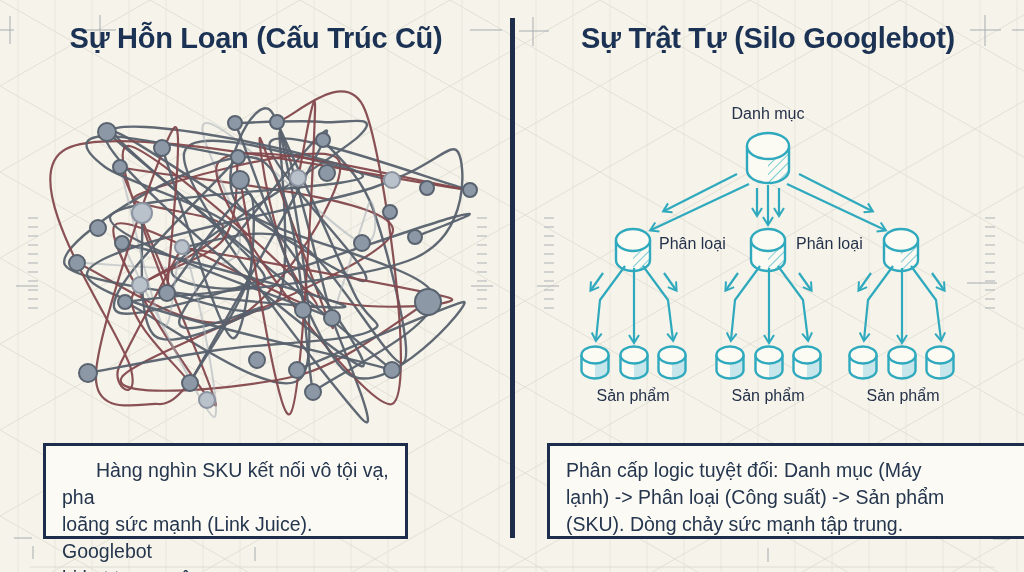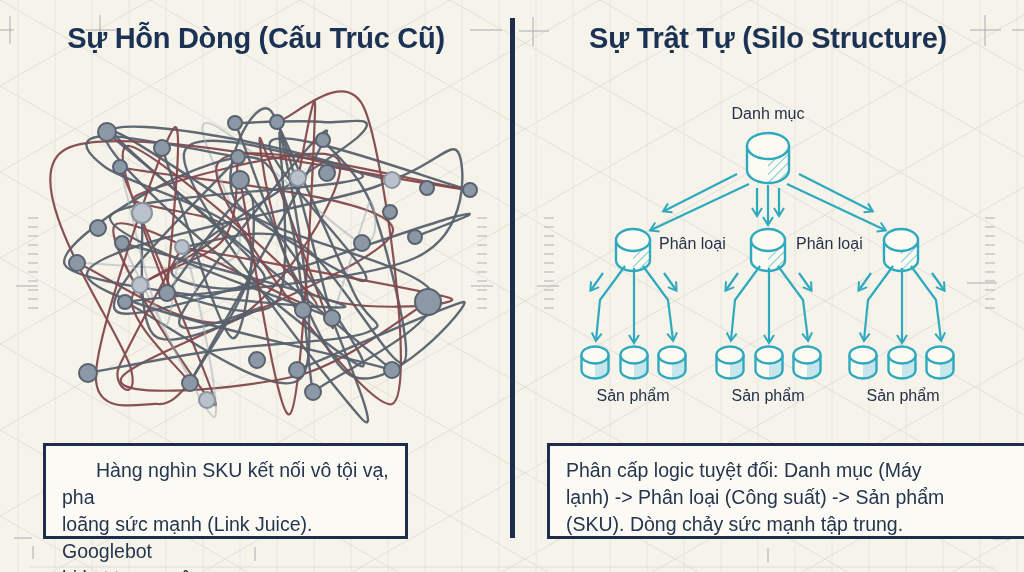--- a/index.html
+++ b/index.html
@@ -334,22 +334,22 @@
       <path d="M926.5,355 V370 A13.5,8.5 0 0 0 953.5,370 V355" fill="#fbfaf3" stroke="none"></path>
       <rect x="940" y="355" width="13.5" height="25.5" clip-path="url(#cyl12)" fill="#c6e6eb"></rect>
       <path d="M926.5,355 V370 A13.5,8.5 0 0 0 953.5,370 V355" fill="none" stroke="#2fa9bd" stroke-width="2.4"></path>
       <ellipse cx="940" cy="355" rx="13.5" ry="8.5" fill="#fbfaf3" stroke="#2fa9bd" stroke-width="2.4"></ellipse>
     </g>
     <text x="633" y="401" fill="#25324a" font-size="16" font-weight="500" text-anchor="middle" font-family="&quot;Liberation Sans&quot;,&quot;DejaVu Sans&quot;,sans-serif">Sản phẩm</text>
     <text x="768" y="401" fill="#25324a" font-size="16" font-weight="500" text-anchor="middle" font-family="&quot;Liberation Sans&quot;,&quot;DejaVu Sans&quot;,sans-serif">Sản phẩm</text>
     <text x="903" y="401" fill="#25324a" font-size="16" font-weight="500" text-anchor="middle" font-family="&quot;Liberation Sans&quot;,&quot;DejaVu Sans&quot;,sans-serif">Sản phẩm</text>
   </svg>
 
-<div id="title-left" class="panel-title">Sự Hỗn Dòng (Cấu Trúc Cũ)</div>
-<div id="title-right" class="panel-title">Sự Trật Tự (Silo Structure)</div>
+<div id="title-left" class="panel-title">Sự Hỗn Loạn (Cấu Trúc Cũ)</div>
+<div id="title-right" class="panel-title">Sự Trật Tự (Silo Googlebot)</div>
 
 <div id="divider"></div>
 
 <div id="caption-left" class="caption-box">Hàng nghìn SKU kết nối vô tội vạ, pha
 loãng sức mạnh (Link Juice). Googlebot
 bị kẹt trong mê cung.</div>
 <div id="caption-right" class="caption-box">Phân cấp logic tuyệt đối: Danh mục (Máy
 lạnh) -&gt; Phân loại (Công suất) -&gt; Sản phẩm
 (SKU). Dòng chảy sức mạnh tập trung.</div>
 

